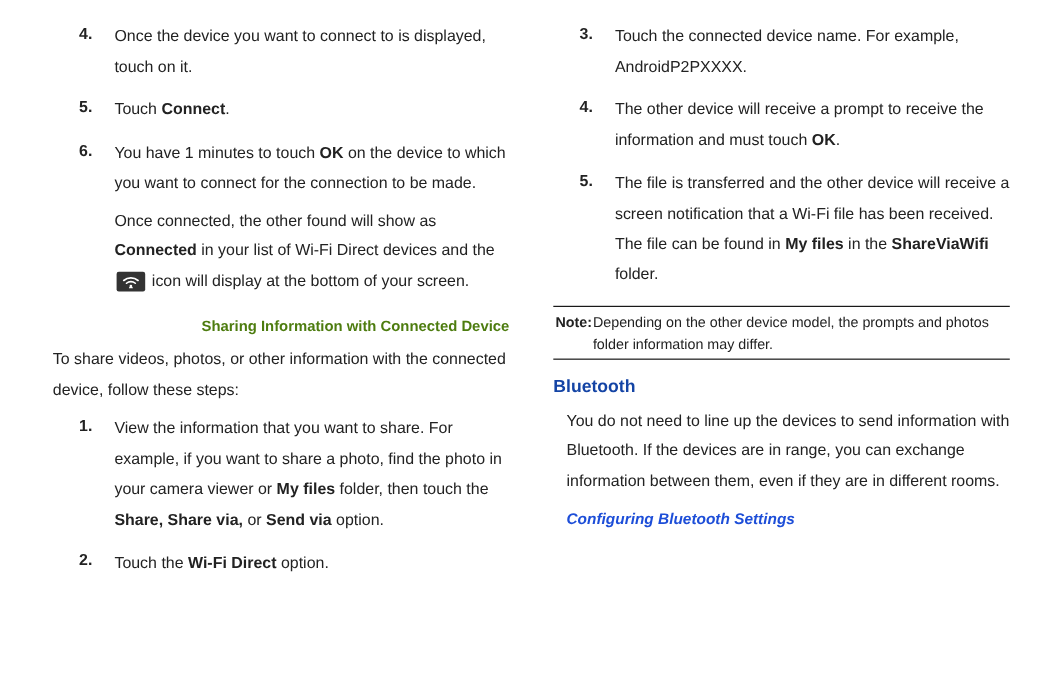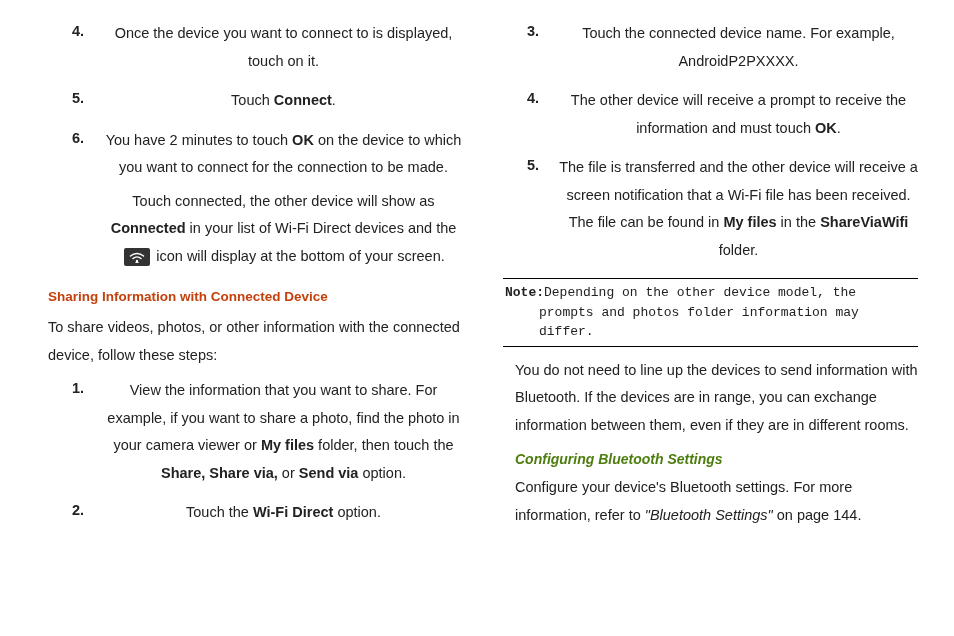--- a/index.html
+++ b/index.html
@@ -36,37 +36,37 @@
   }
   .num {
     font-weight: bold;
     width: 36px;
     flex-shrink: 0;
     text-align: right;
     padding-right: 20px;
   }
   .li-body {
     flex: 1;
-    text-align: center;
   }
   .b { font-weight: bold; }
   .h-sub {
-    color: #c2410c;
+    color: #4d7c0f;
     font-weight: bold;
     font-size: 13.5px;
     margin: 8px 0 4px 0;
+    text-align: right;
   }
   .h-sec {
     color: #1444a5;
     font-weight: bold;
     font-size: 16px;
     margin: 6px 0 2px 0;
   }
   .h-subit {
-    color: #4d7c0f;
+    color: #1d4ed8;
     font-weight: bold;
     font-style: italic;
     font-size: 14px;
     margin: 6px 0 2px 0;
   }
   .para {
     margin: 2px 0 6px 0;
   }
   .indent {
     padding-left: 12px;
@@ -83,21 +83,20 @@
     border-radius: 2px;
   }
   .icon svg { display: block; }
   .note {
     border-top: 1px solid #000;
     border-bottom: 1px solid #000;
     padding: 4px 2px;
     margin: 8px 0 10px 0;
     font-size: 13px;
     line-height: 1.5;
-    font-family: Liberation Mono, monospace;
   }
   .note-body {
     padding-left: 34px;
   }
   .note-label {
     font-weight: bold;
     float: left;
   }
   .ref-it { font-style: italic; }
 </style>
@@ -116,22 +115,22 @@
         </div>
         <div class="li">
           <div class="num">5.</div>
           <div class="li-body">
             <div class="para"><span>Touch </span><span class="b">Connect</span><span>.</span></div>
           </div>
         </div>
         <div class="li">
           <div class="num">6.</div>
           <div class="li-body">
-            <div class="para"><span>You have 2 minutes to touch </span><span class="b">OK</span><span> on the device to which you want to connect for the connection to be made.</span></div>
-            <div class="para"><span>Touch connected, the other device will show as </span><span class="b">Connected</span><span> in your list of Wi-Fi Direct devices and the </span><span class="icon">
+            <div class="para"><span>You have 1 minutes to touch </span><span class="b">OK</span><span> on the device to which you want to connect for the connection to be made.</span></div>
+            <div class="para"><span>Once connected, the other found will show as </span><span class="b">Connected</span><span> in your list of Wi-Fi Direct devices and the </span><span class="icon">
                 <svg width="16" height="12" viewBox="0 0 16 12">
                   <path d="M8 11 a1 1 0 1 0 0.001 0 M4 7.5 a6 6 0 0 1 8 0 M1.5 5 a10 10 0 0 1 13 0" stroke="#fff" stroke-width="1.5" fill="none" stroke-linecap="round"></path>
                   <circle cx="8" cy="10" r="1.2" fill="#fff"></circle>
                 </svg>
               </span><span> icon will display at the bottom of your screen.</span></div>
           </div>
         </div>
       </div>
     <div class="h-sub">Sharing Information with Connected Device</div>
     <div class="para">To share videos, photos, or other information with the connected device, follow these steps:</div>
@@ -171,20 +170,18 @@
             <div class="para"><span>The file is transferred and the other device will receive a screen notification that a Wi-Fi file has been received. The file can be found in </span><span class="b">My files</span><span> in the </span><span class="b">ShareViaWifi</span><span> folder.</span></div>
           </div>
         </div>
       </div>
 
     <div class="note">
       <span class="note-label">Note:</span>
       <div class="note-body"> Depending on the other device model, the prompts and photos folder information may differ.</div>
     </div>
 
+    <div class="h-sec">Bluetooth</div>
     <div class="para indent">You do not need to line up the devices to send information with Bluetooth. If the devices are in range, you can exchange information between them, even if they are in different rooms.</div>
     <div class="h-subit indent">Configuring Bluetooth Settings</div>
-    <div class="para indent">
-      <span>Configure your device's Bluetooth settings. For more information, refer to </span><span class="ref-it">"Bluetooth Settings" </span><span> on page 144.</span>
-    </div>
   </div>
 
 </div>
 
 </body></html>

